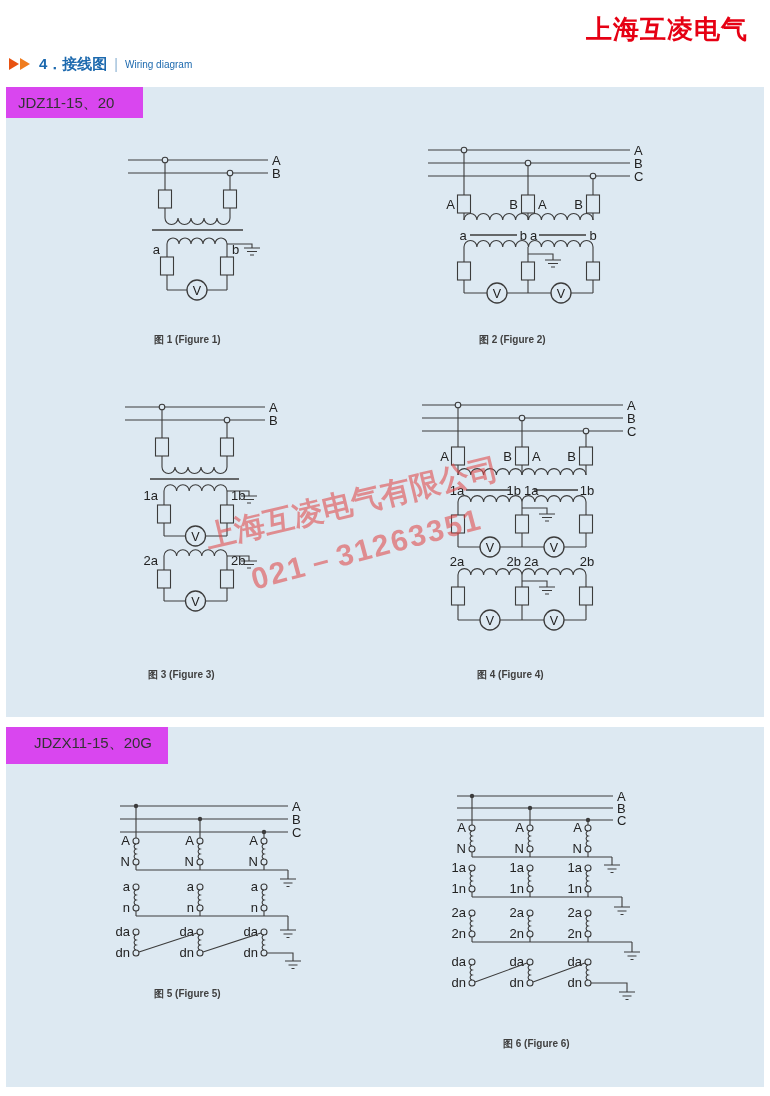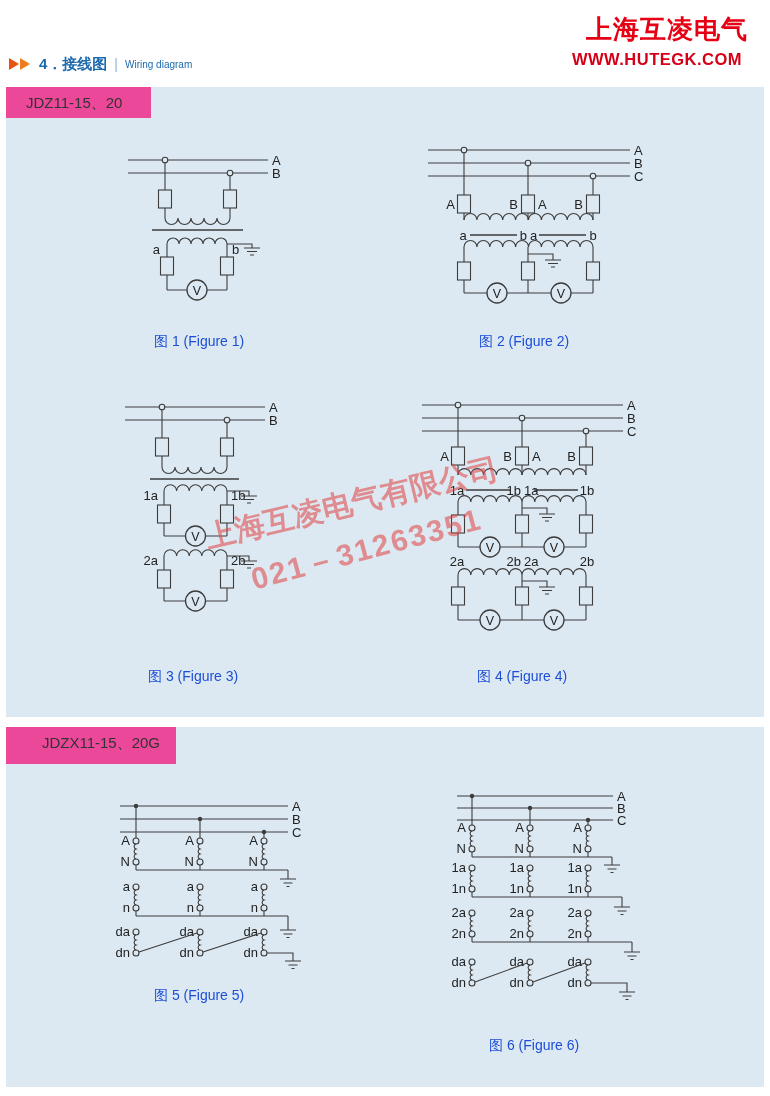--- a/index.html
+++ b/index.html
@@ -17,37 +17,37 @@
        border-left:10px solid #e85211;display:inline-block;}
   .tri.t2{border-left-color:#f07c1e;margin-left:1px;}
   .st-zh{color:#1c69ae;font-weight:bold;font-size:15px;margin-left:9px;white-space:nowrap;}
   .st-div{color:#8fb4d4;font-size:14px;margin:0 7px;}
   .st-en{color:#1c69ae;font-size:10px;white-space:nowrap;}
 
   
   .panel{position:absolute;left:6px;width:758px;background:#dde9f2;}
   #panel1{top:87px;height:630px;}
   #panel2{top:727px;height:360px;}
-  .model{position:absolute;background:#ec4899;color:#333;font-size:15px;line-height:31px;
-         padding-left:20px;white-space:nowrap;}
+  .model{position:absolute;background:#d946ef;color:#333;font-size:15px;line-height:31px;
+         padding-left:12px;white-space:nowrap;}
   #model1{left:6px;top:87px;width:125px;height:31px;}
   #model2{left:6px;top:727px;width:150px;height:37px;text-align:center;}
 
   
   .fig{position:absolute;}
   #fig1{left:110px;top:140px;}
   #fig2{left:410px;top:140px;}
   #fig3{left:110px;top:395px;}
   #fig4{left:410px;top:395px;}
   #fig5{left:90px;top:795px;}
   #fig6{left:410px;top:785px;}
-  .cap{position:absolute;font-size:14px;color:#1d4ed8;white-space:nowrap;}
+  .cap{position:absolute;font-size:10px;color:#404040;white-space:nowrap;font-weight:bold;}
   #cap1{left:154px;top:333px;} #cap2{left:479px;top:333px;}
   #cap3{left:148px;top:668px;} #cap4{left:477px;top:668px;}
-  #cap5{left:154px;top:987px;} #cap6{left:489px;top:1037px;}
+  #cap5{left:154px;top:987px;} #cap6{left:503px;top:1037px;}
 
   
   svg .w{stroke:#3c3c3c;stroke-width:1.1;fill:none;}
   svg .core{stroke-width:1.7;}
   svg .fuse{fill:#dde9f2;stroke:#3c3c3c;stroke-width:1.1;}
   svg .oc{fill:#dde9f2;stroke:#3c3c3c;stroke-width:1.1;}
   svg .dot{fill:#3c3c3c;stroke:none;}
   svg .mc{fill:#dde9f2;stroke:#3c3c3c;stroke-width:1.3;}
   svg text{fill:#222;font-size:13px;font-family:"Liberation Sans",sans-serif;}
   svg .ae{text-anchor:end;} svg .am{text-anchor:middle;}
@@ -58,21 +58,20 @@
       transform-origin:0 50%;z-index:5;}
   #wm1{left:206px;top:518px;font-size:30px;transform:rotate(-13.5deg);}
   #wm2{left:252px;top:560px;font-size:30px;letter-spacing:2px;transform:rotate(-15deg);}
 </style>
 </head>
 <body>
 
 <div class="page">
 
   <div class="logo">上海互凌电气</div>
-  <div class="site">WWW.HUTEGK.COM</div>
 
   <div class="sec-head">
     <span class="tri"></span>
     <span class="tri t2"></span>
     <span class="st-zh">4．接线图</span>
     <span class="st-div">|</span>
     <span class="st-en">Wiring diagram</span>
   </div>
 
   <div class="panel" id="panel1"></div>

